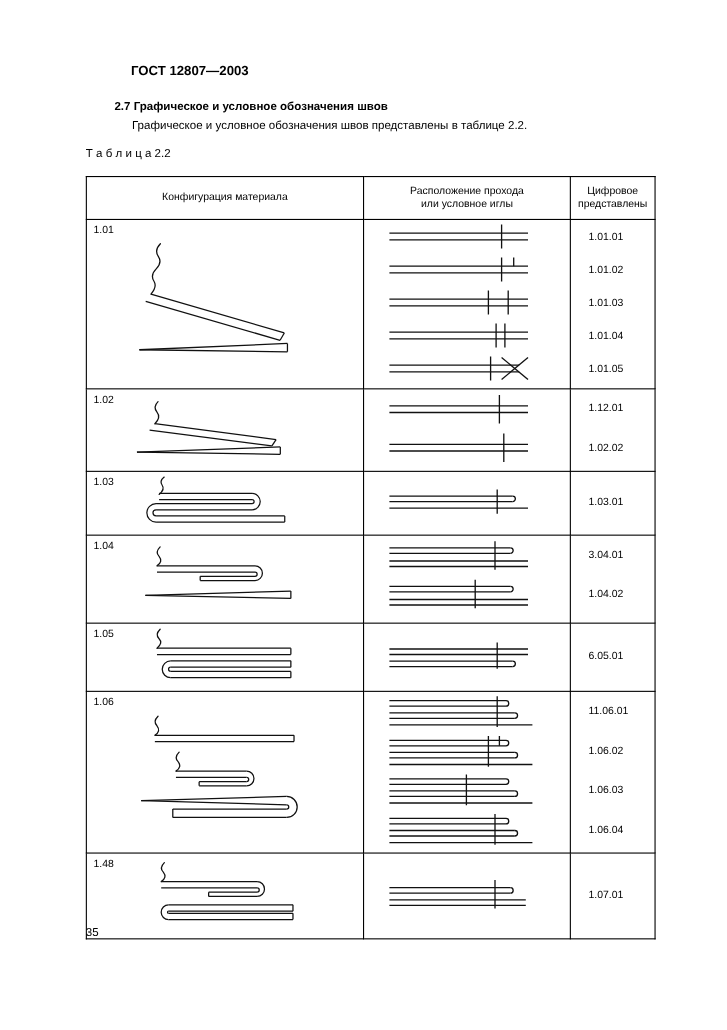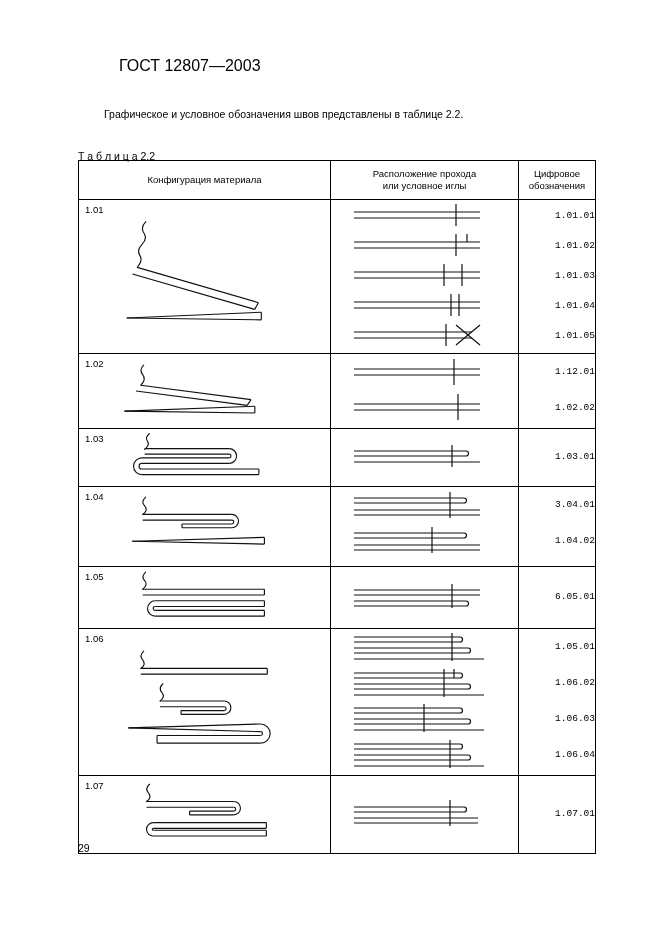--- a/index.html
+++ b/index.html
@@ -2,73 +2,74 @@
 <html><head>
 <meta charset="utf-8">
 <style>
   html,body{margin:0;padding:0;}
   body{
     width:661px;height:936px;background:#ffffff;position:relative;
     font-family:"Liberation Sans", sans-serif;color:#000;
     -webkit-font-smoothing:antialiased;
   }
   .page{position:absolute;inset:0;background:#fff;overflow:hidden;}
-  .doc-number{position:absolute;left:78px;top:57px;font-size:16px;font-weight:normal;padding-left:41px;}
+  .doc-number{position:absolute;left:78px;top:57px;font-size:12px;font-weight:bold;padding-left:41px;}
   .sec-heading{position:absolute;left:104px;top:91px;font-size:10.5px;font-weight:bold;}
-  .sec-para{position:absolute;left:104px;top:108px;font-size:10.5px;}
-  .table-label{position:absolute;left:78px;top:134px;font-size:10.5px;margin-top:16px;}
+  .sec-para{position:absolute;left:120px;top:108px;font-size:10.5px;}
+  .table-label{position:absolute;left:78px;top:134px;font-size:10.5px;}
   .page-number{position:absolute;left:78px;top:842px;font-size:10.5px;}
 
   table.gost{
     position:absolute;left:78px;top:160px;width:517px;
     border-collapse:collapse;table-layout:fixed;
   }
   table.gost td, table.gost th{border:1px solid #000;padding:0;vertical-align:top;}
   table.gost th{
     font-weight:normal;font-size:9.5px;text-align:center;vertical-align:middle;
     height:38px;line-height:12px;
   }
   table.gost th span{display:block;}
 
   .cellwrap{position:relative;width:100%;display:flex;align-items:center;justify-content:center;text-align:center;}
   .row-id{position:absolute;top:4px;left:6px;font-size:9.5px;}
   .dstack{display:flex;flex-direction:column;justify-content:space-around;align-items:center;width:100%;}
-  .cstack{display:flex;flex-direction:column;justify-content:space-around;align-items:flex-end;width:100%;box-sizing:border-box;padding-left:16px;font-family:Liberation Mono, monospace;}
+  .cstack{display:flex;flex-direction:column;justify-content:space-around;align-items:flex-start;width:100%;box-sizing:border-box;padding-left:16px;}
   .code{font-size:9.5px;line-height:11px;}
 
   svg.dr path{stroke:#111;stroke-width:1.2;fill:none;stroke-linecap:butt;}
   svg.dr path.wav{stroke-linecap:round;stroke-linejoin:round;}
 </style>
 </head>
 <body>
 
 <div class="page">
 
   <div class="doc-number">ГОСТ 12807—2003</div>
+  <div class="sec-heading">2.7  Графическое и условное обозначения швов</div>
   <div class="sec-para">Графическое и условное обозначения швов представлены в таблице 2.2.</div>
   <div class="table-label">Т а б л и ц а  2.2</div>
 
   <table class="gost">
     <colgroup>
         <col style="width:252px">
         <col style="width:188px">
         <col style="width:77px">
       </colgroup>
     <thead>
       <tr>
         <th>
           <span>Конфигурация материала</span>
         </th>
         <th>
           <span>Расположение прохода</span>
           <span>или условное иглы</span>
         </th>
         <th>
           <span>Цифровое</span>
-          <span>обозначения</span>
+          <span>представлены</span>
         </th>
       </tr>
     </thead>
     <tbody>
 
       <tr style="height:154px">
         <td>
           <div class="cellwrap" style="height:150px">
             <div class="row-id">1.01</div>
             <svg class="dr" width="230" height="126" viewBox="0 0 240 132">
@@ -355,32 +356,32 @@
               <path d="M14,17 H128"></path>
                 <path d="M14,22 H128"></path>
                 <path d="M128,17 a2.5,2.5 0 0 1 0,5"></path>
               <path d="M14,28 H144"></path>
                 <path d="M110,2 V30"></path>
             </svg>
           </div>
         </td>
         <td>
           <div class="cstack" style="height:143px">
-            <div class="code">1.05.01</div>
+            <div class="code">11.06.01</div>
             <div class="code">1.06.02</div>
             <div class="code">1.06.03</div>
             <div class="code">1.06.04</div>
           </div>
         </td>
       </tr>
 
       <tr style="height:78px">
         <td>
           <div class="cellwrap" style="height:74px">
-            <div class="row-id">1.07</div>
+            <div class="row-id">1.48</div>
             <svg class="dr" width="230" height="62" viewBox="0 0 240 64">
               <path class="wav" d="M62,2 q-5,5 -1,9 q4,5 -2,9"></path>
               <path d="M59,20 H150"></path>
                 <path d="M59,26 H150"></path>
               <path d="M150,20 a7,7 0 0 1 0,14"></path>
                 <path d="M150,26 a2,2 0 0 1 0,4"></path>
               <path d="M104,30 H150"></path>
                 <path d="M104,34 H150"></path>
                 <path d="M104,30 V34"></path>
               <path d="M66,42 H184"></path>
@@ -409,14 +410,14 @@
         <td>
           <div class="cstack" style="height:74px">
             <div class="code">1.07.01</div>
           </div>
         </td>
       </tr>
 
     </tbody>
   </table>
 
-  <div class="page-number">29</div>
+  <div class="page-number">35</div>
 </div>
 
 </body></html>

